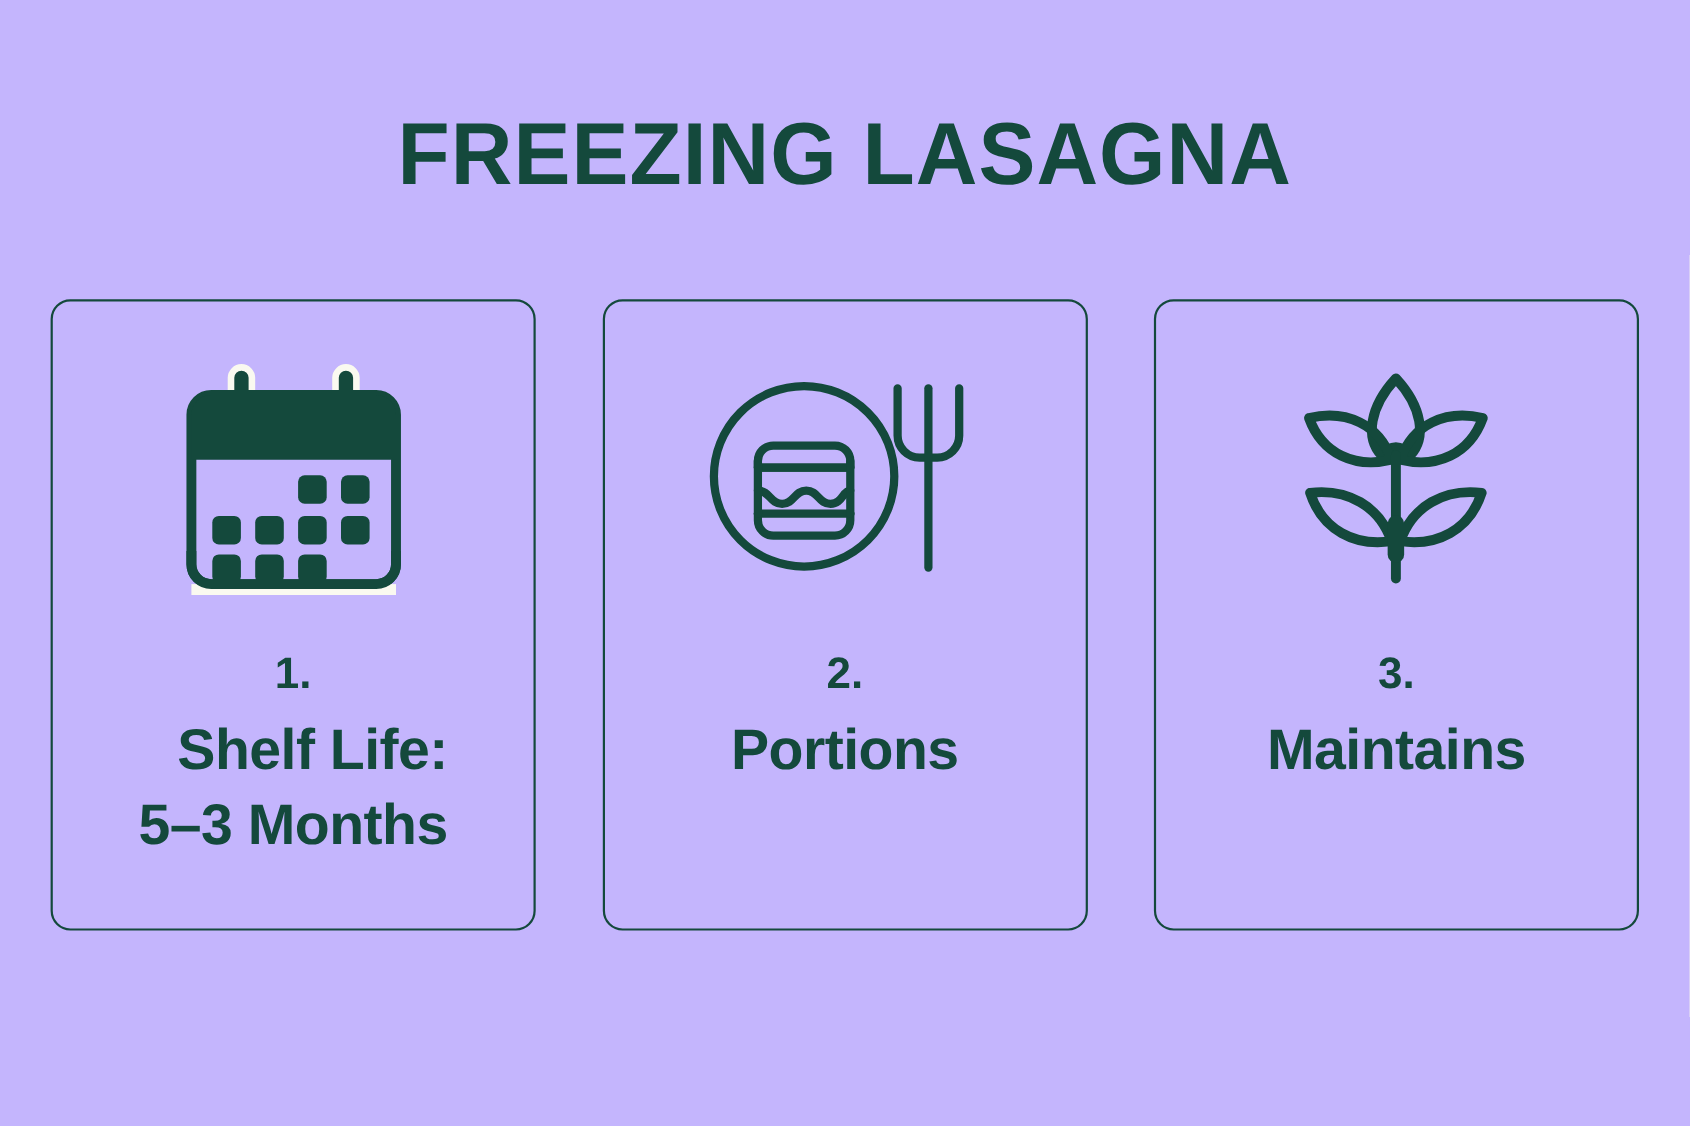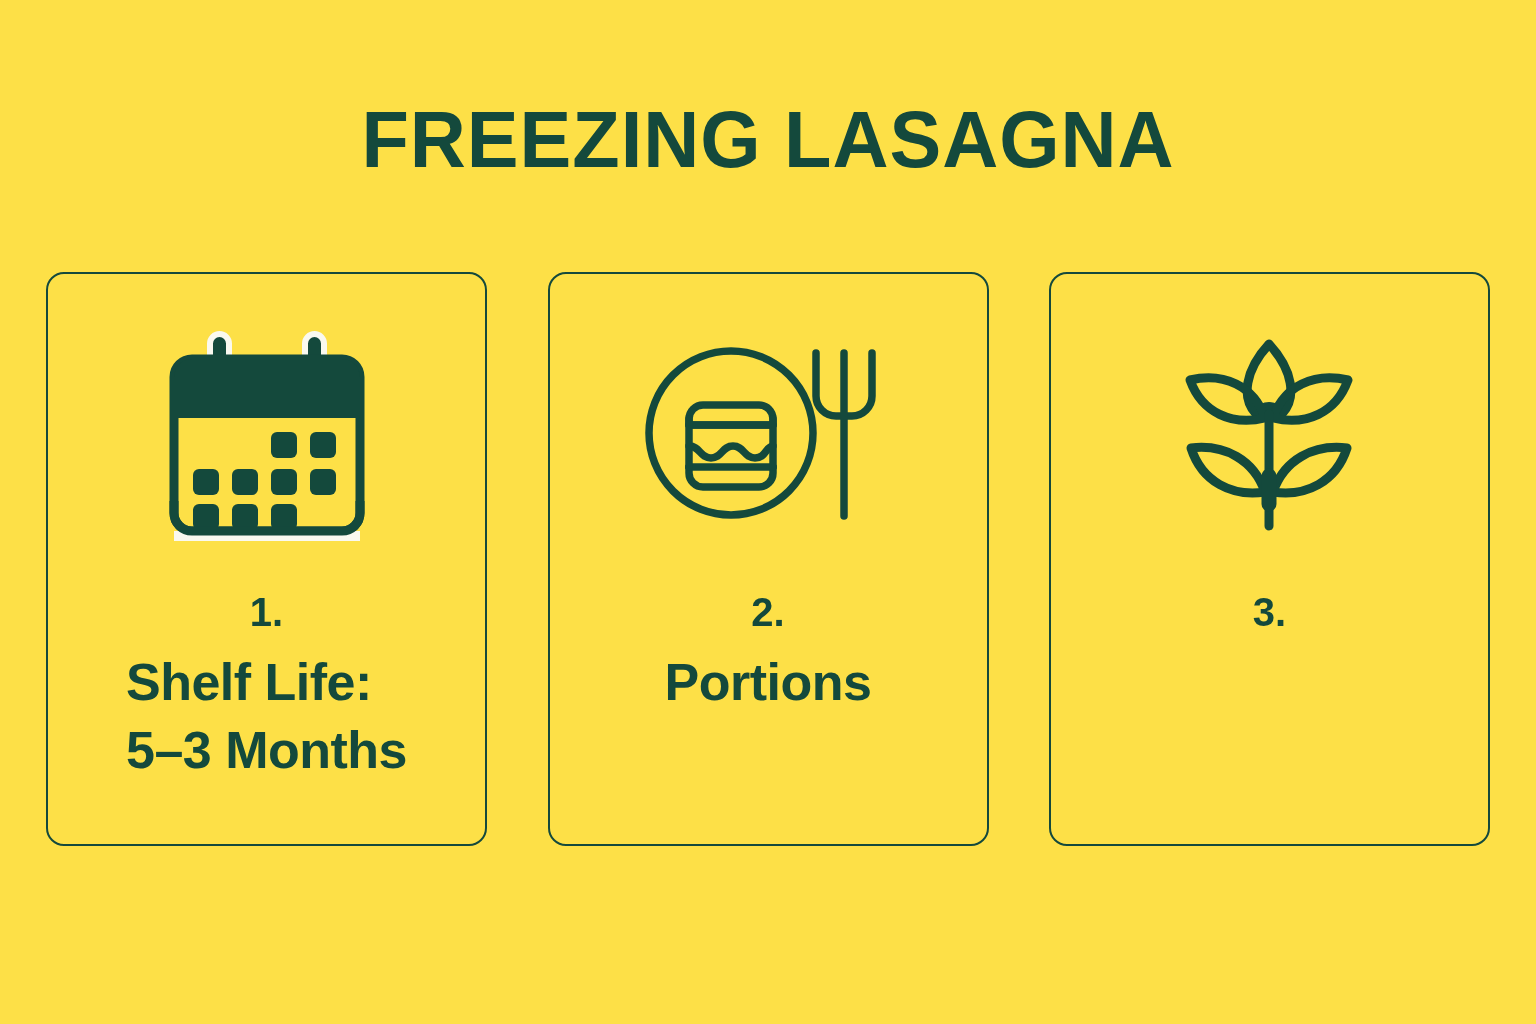--- a/index.html
+++ b/index.html
@@ -10,21 +10,21 @@
     width: 1536px;
     height: 1024px;
     background: #faf9f0;
     font-family: "Liberation Sans", sans-serif;
     overflow: hidden;
   }
   .poster {
     position: relative;
     width: 1536px;
     height: 1024px;
-    background: #fde047;
+    background: #c4b5fd;
     box-sizing: border-box;
   }
 
   
   .title {
     position: absolute;
     top: 98px;
     left: 0;
     width: 1536px;
     text-align: center;
@@ -78,21 +78,21 @@
     line-height: 44px;
     margin-top: 42px;
     letter-spacing: 0px;
   }
   .card-label {
     color: #14493c;
     font-family: "Liberation Sans", sans-serif;
     font-weight: 700;
     font-size: 52px;
     line-height: 68px;
-    text-align: left;
+    text-align: right;
     margin-top: 14px;
     padding: 0 18px;
     letter-spacing: -0.5px;
   }
   .card-label .line { display: block; white-space: nowrap; }
 </style>
 </head>
 <body>
 
 <div class="poster">
@@ -182,17 +182,18 @@
 
           <path d="M185 122 C174 156 144 171 111 166 C122 134 151 118 185 122 Z"></path>
 
           <path d="M107 88 L107 200"></path>
 
           <path d="M107 150 L107 178" stroke-width="15"></path>
         </svg>
       </div>
       <div class="card-number">3.</div>
       <div class="card-label">
+        <span class="line">Maintains</span>
       </div>
     </div>
 
   </div>
 </div>
 
 </body></html>

